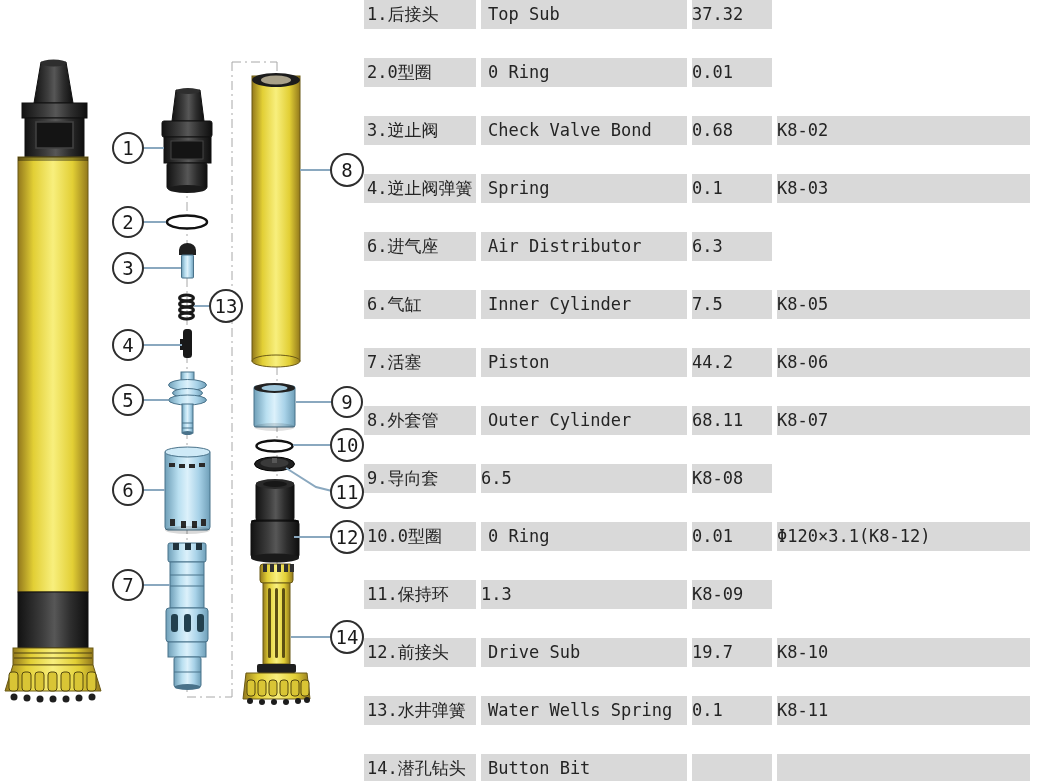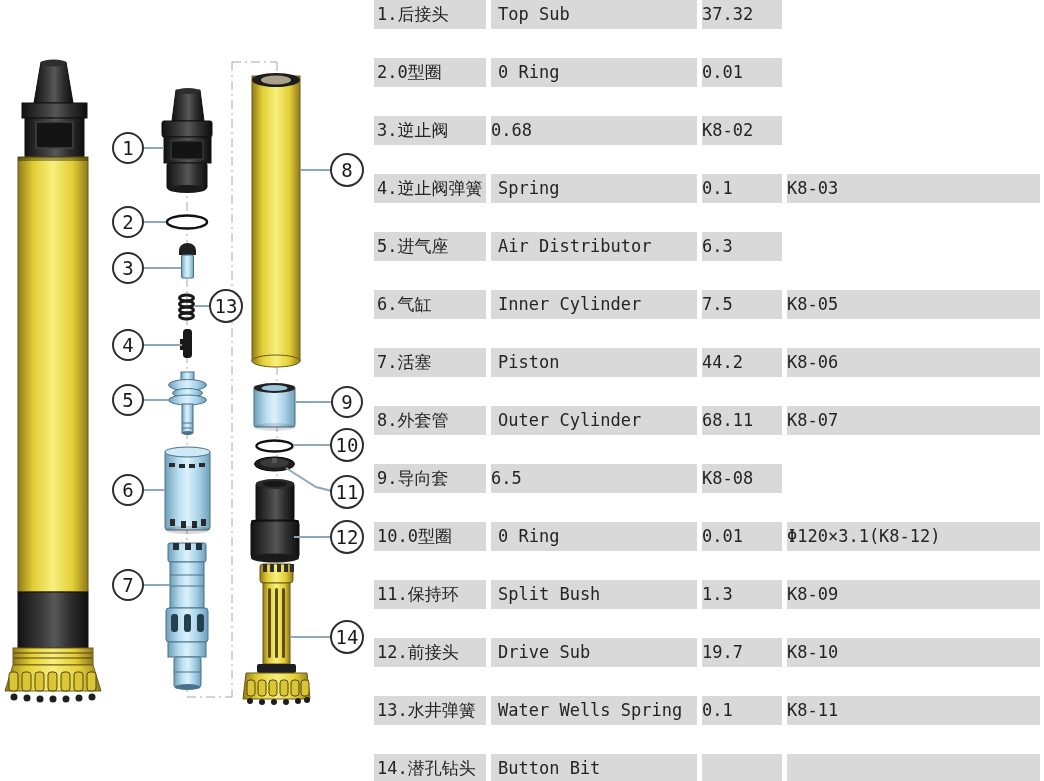--- a/index.html
+++ b/index.html
@@ -1,20 +1,20 @@
 <!DOCTYPE html>
 <html><head>
 <meta charset="utf-8">
 <style>
   html,body{margin:0;padding:0;background:#ffffff;}
   body{font-family:"DejaVu Sans Mono","Liberation Mono",monospace;}
   #page{position:relative;width:1044px;height:781px;background:#ffffff;overflow:hidden;}
 
   
-  #parts-table{position:absolute;left:374px;top:0;width:666px;height:781px;
+  #parts-table{position:absolute;left:364px;top:0;width:666px;height:781px;
     display:flex;flex-direction:column;gap:29px;overflow:hidden;}
   .t-row{flex:0 0 29px;height:29px;display:grid;
     grid-template-columns:112px 206px 80px 1fr;column-gap:5px;}
   .t-cell{background:#d9d9d9;color:#242424;font-size:17px;line-height:29px;
     white-space:nowrap;overflow:hidden;}
   .t-cn{padding-left:3px;}
   .t-en{padding-left:7px;}
   .t-wt,.t-code{}
 
   
@@ -327,31 +327,32 @@
       <div class="t-cell t-en">Top Sub</div>
       <div class="t-cell t-wt">37.32</div>
     </div>
     <div class="t-row">
       <div class="t-cell t-cn">2.0型圈</div>
       <div class="t-cell t-en">0 Ring</div>
       <div class="t-cell t-wt">0.01</div>
     </div>
     <div class="t-row">
       <div class="t-cell t-cn">3.逆止阀</div>
+      <div class="t-cell t-en">Check Valve Bond</div>
       <div class="t-cell t-wt">0.68</div>
       <div class="t-cell t-code">K8-02</div>
     </div>
     <div class="t-row">
       <div class="t-cell t-cn">4.逆止阀弹簧</div>
       <div class="t-cell t-en">Spring</div>
       <div class="t-cell t-wt">0.1</div>
       <div class="t-cell t-code">K8-03</div>
     </div>
     <div class="t-row">
-      <div class="t-cell t-cn">5.进气座</div>
+      <div class="t-cell t-cn">6.进气座</div>
       <div class="t-cell t-en">Air Distributor</div>
       <div class="t-cell t-wt">6.3</div>
     </div>
     <div class="t-row">
       <div class="t-cell t-cn">6.气缸</div>
       <div class="t-cell t-en">Inner Cylinder</div>
       <div class="t-cell t-wt">7.5</div>
       <div class="t-cell t-code">K8-05</div>
     </div>
     <div class="t-row">
@@ -372,21 +373,20 @@
       <div class="t-cell t-code">K8-08</div>
     </div>
     <div class="t-row">
       <div class="t-cell t-cn">10.0型圈</div>
       <div class="t-cell t-en">0 Ring</div>
       <div class="t-cell t-wt">0.01</div>
       <div class="t-cell t-code">Φ120×3.1(K8-12)</div>
     </div>
     <div class="t-row">
       <div class="t-cell t-cn">11.保持环</div>
-      <div class="t-cell t-en">Split Bush</div>
       <div class="t-cell t-wt">1.3</div>
       <div class="t-cell t-code">K8-09</div>
     </div>
     <div class="t-row">
       <div class="t-cell t-cn">12.前接头</div>
       <div class="t-cell t-en">Drive Sub</div>
       <div class="t-cell t-wt">19.7</div>
       <div class="t-cell t-code">K8-10</div>
     </div>
     <div class="t-row">

